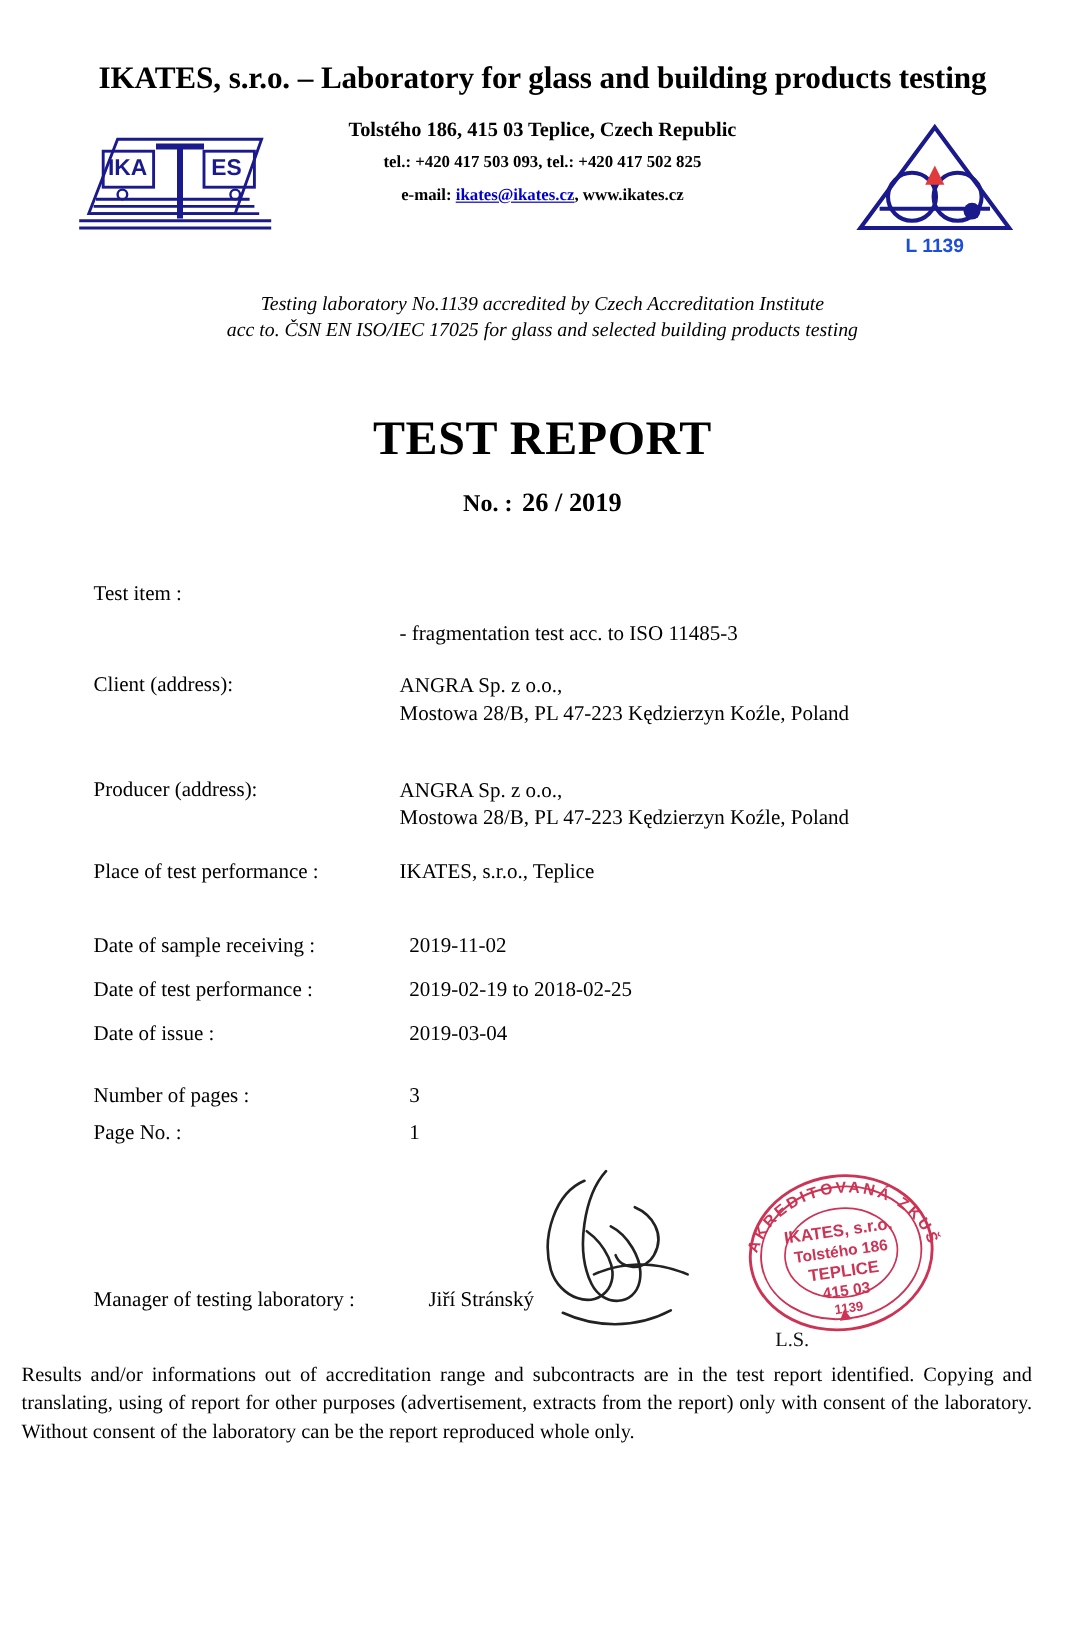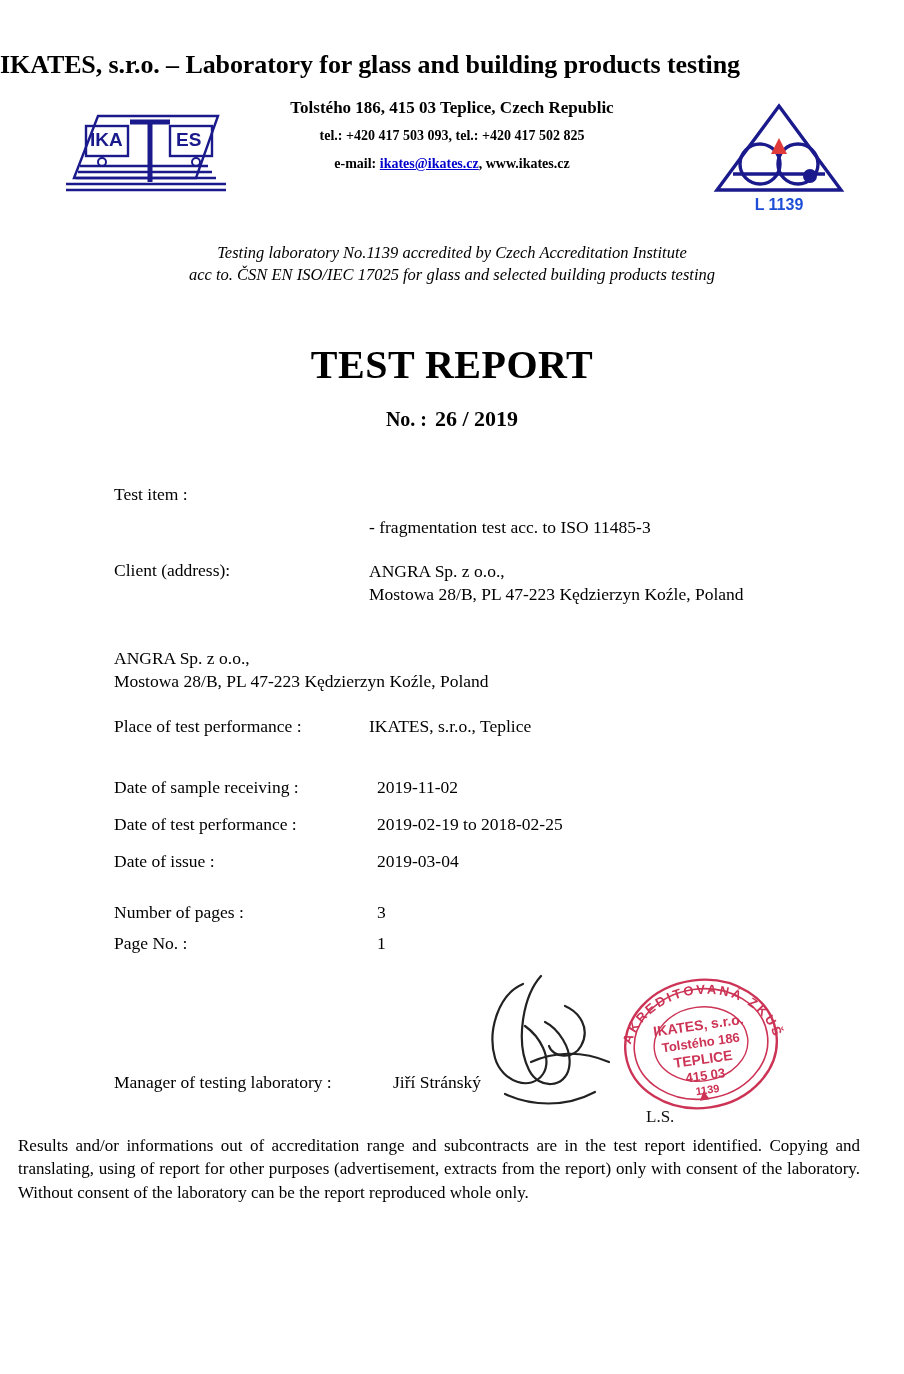--- a/index.html
+++ b/index.html
@@ -18,21 +18,21 @@
   .page {
     position: relative;
     width: 904px;
     height: 1374px;
     box-sizing: border-box;
     padding: 0;
   }
 
   
   .lab-title {
-    text-align: left;
+    text-align: center;
     font-weight: bold;
     font-size: 26px;
     letter-spacing: -0.1px;
     margin-top: 50px;
   }
 
   .header-block {
     position: relative;
     margin-top: 18px;
     height: 130px;
@@ -115,21 +115,20 @@
     margin-left: 8px;
     margin-top: 24px;
   }
 
   
   .fields {
     margin-top: 52px;
     padding-left: 78px;
     padding-right: 60px;
     font-size: 17.5px;
-    margin-left: 36px;
   }
   .row {
     display: flex;
     align-items: flex-start;
   }
   .row .lbl {
     flex: 0 0 auto;
   }
   .lbl-w-255 { width: 255px; }
   .val { flex: 1 1 auto; }
@@ -283,20 +282,21 @@
       <div class="lbl lbl-w-255">Client (address):</div>
       <div class="val two-line">
         <div>ANGRA Sp. z o.o.,</div>
         <div>Mostowa 28/B, PL 47-223 Kędzierzyn Koźle, Poland</div>
       </div>
     </div>
 
     <div class="gap-40"></div>
 
     <div class="row">
+      <div class="lbl lbl-w-255">Producer (address):</div>
       <div class="val two-line">
         <div>ANGRA Sp. z o.o.,</div>
         <div>Mostowa 28/B, PL 47-223 Kędzierzyn Koźle, Poland</div>
       </div>
     </div>
 
     <div class="gap-22"></div>
 
     <div class="row">
       <div class="lbl lbl-w-255">Place of test performance :</div>

